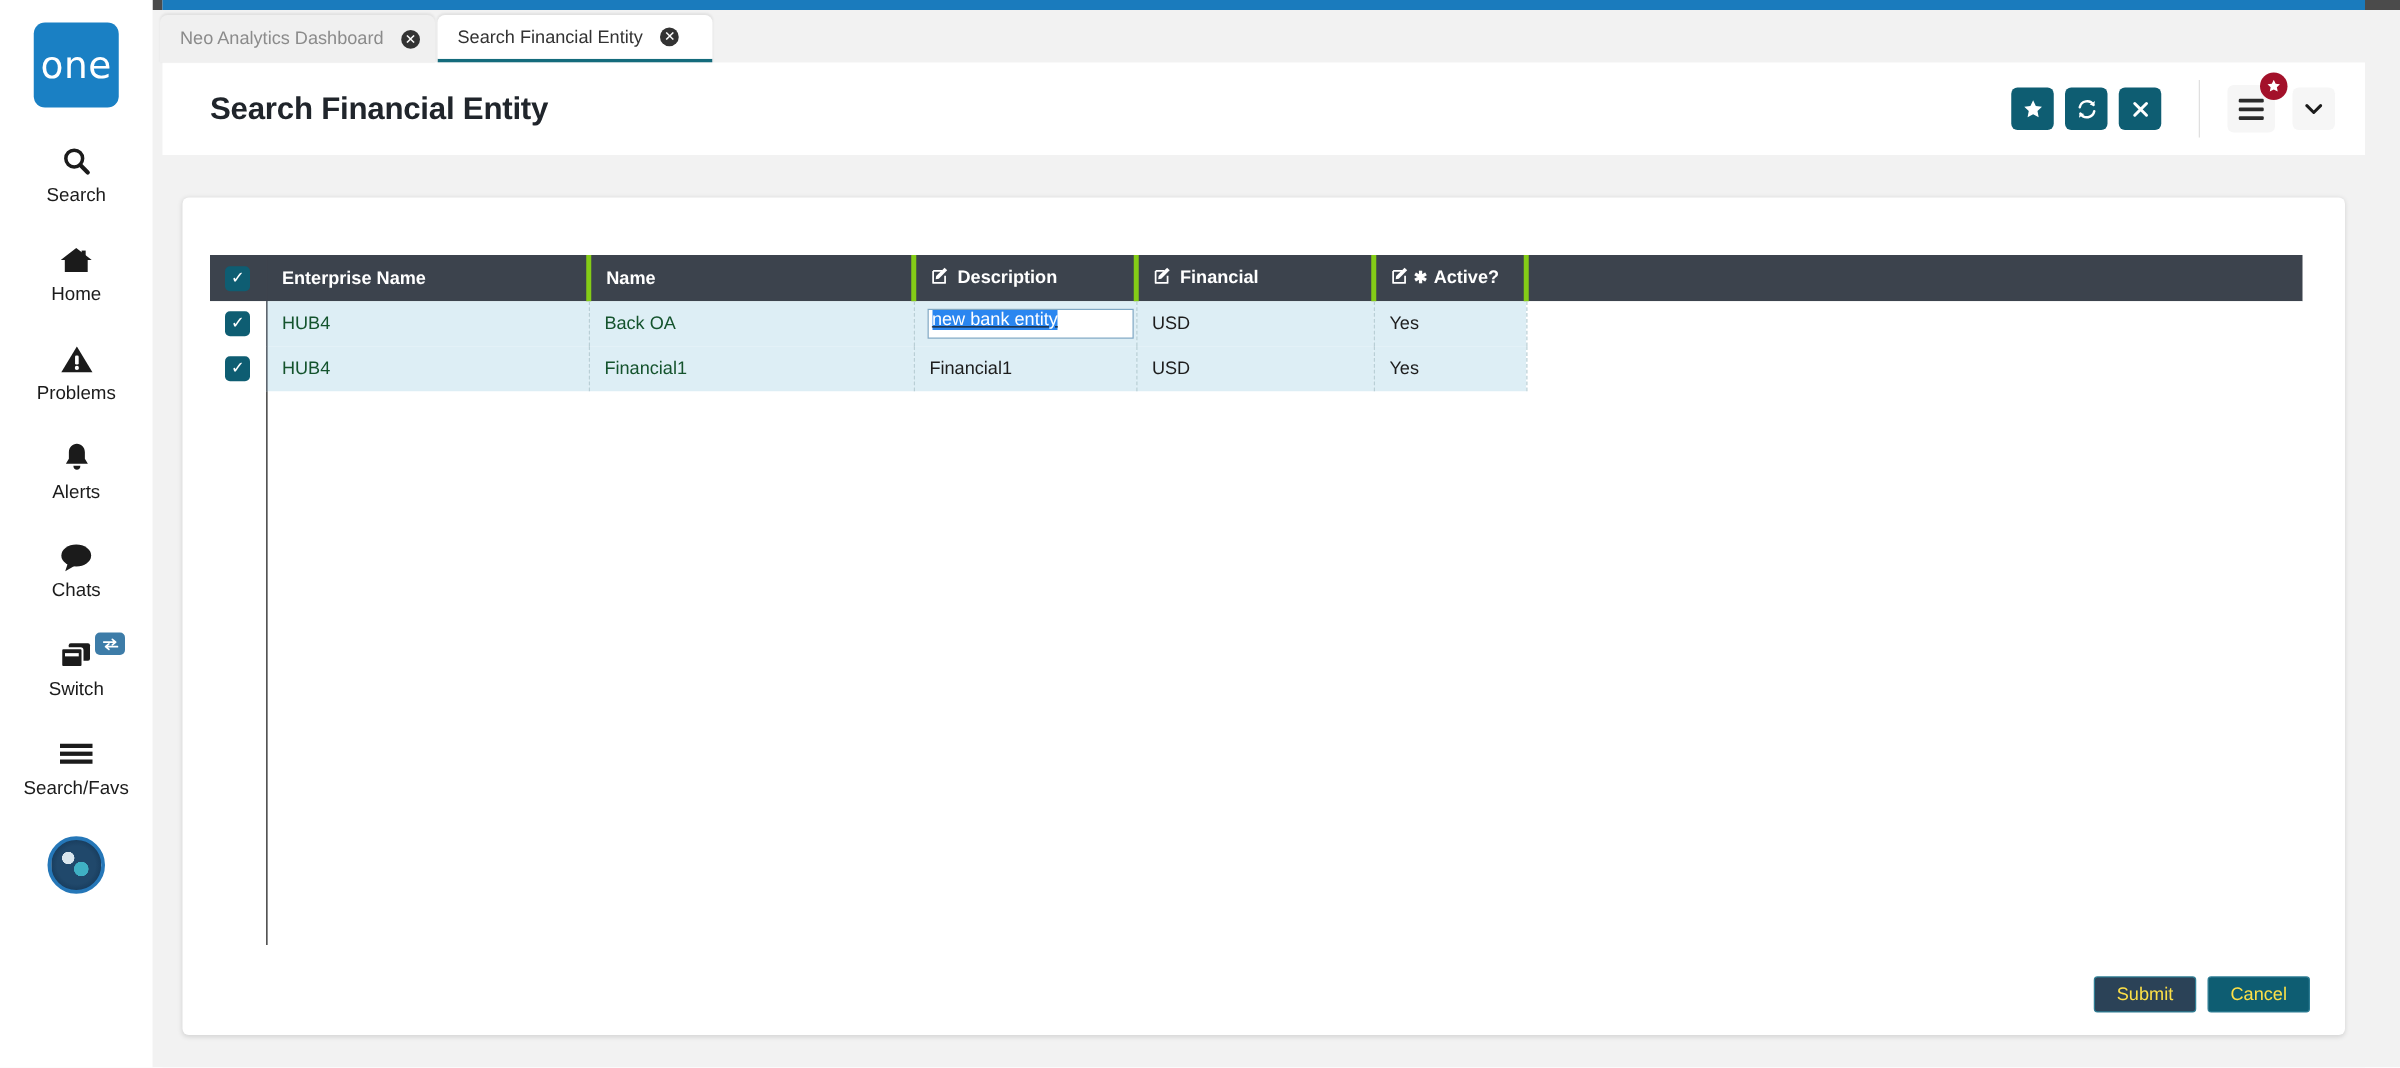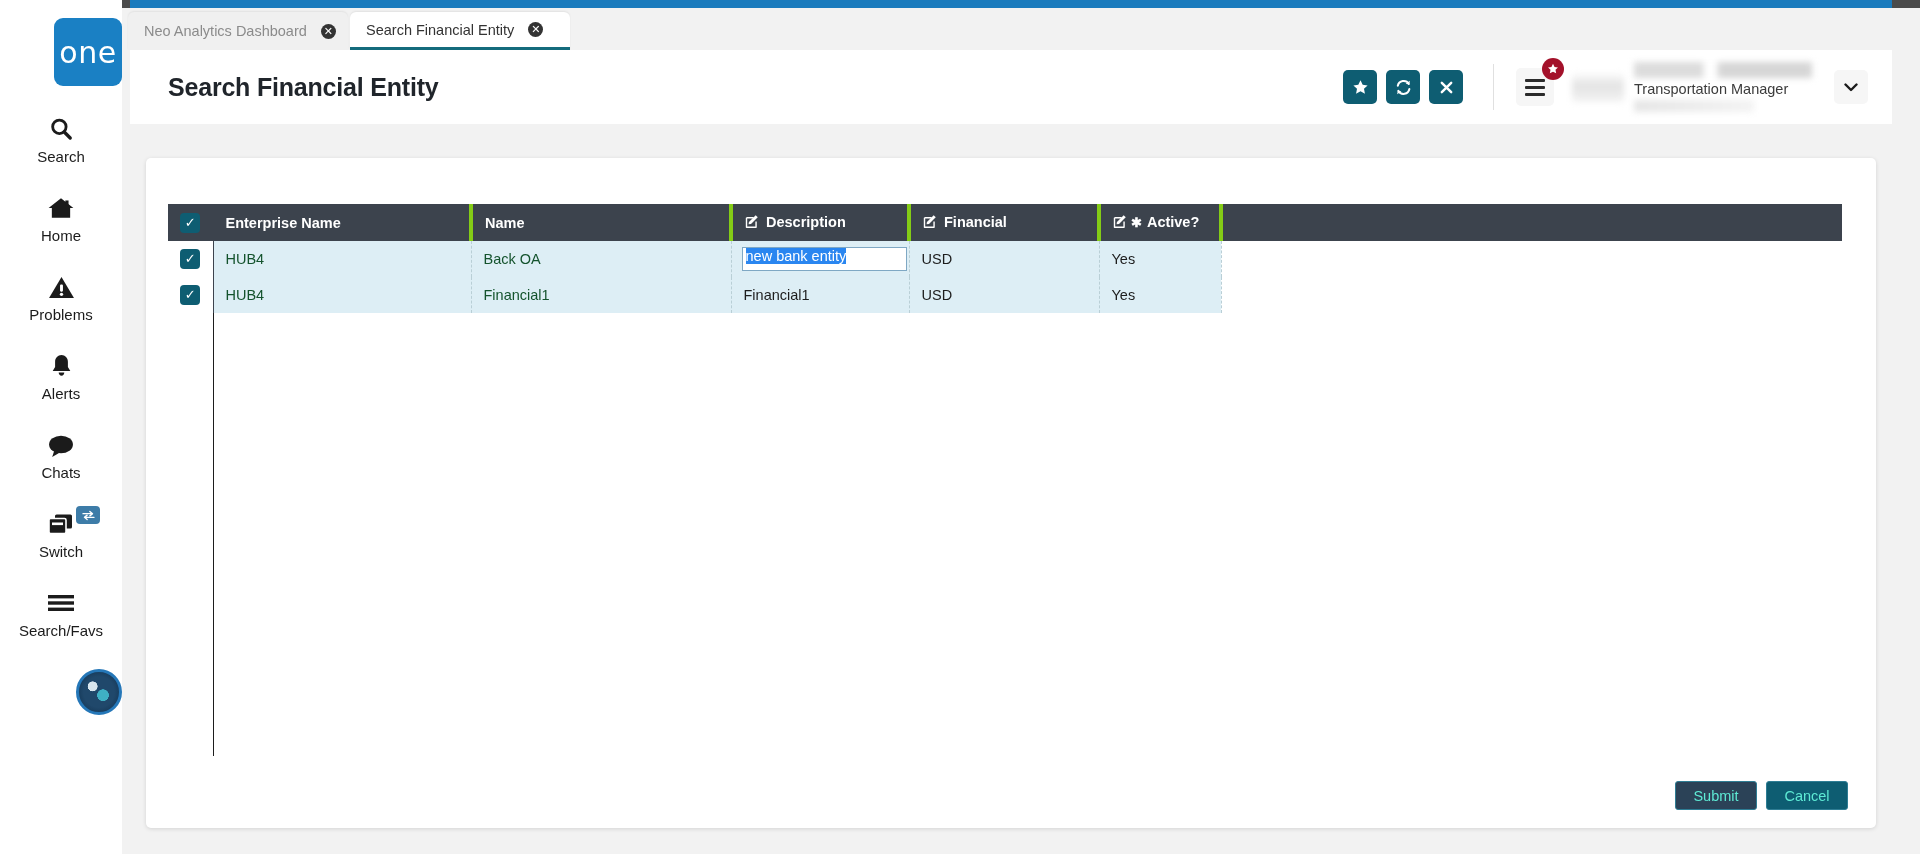--- a/index.html
+++ b/index.html
@@ -20,21 +20,21 @@
   }
 
   
   .sidebar {
     position: absolute;
     left: 0; top: 0;
     width: 122px; height: 854px;
     background: #ffffff;
     display: flex;
     flex-direction: column;
-    align-items: flex-end;
+    align-items: center;
     z-index: 30;
   }
   .sidebar-logo {
     width: 68px; height: 68px;
     margin-top: 18px;
     background: #1a80c4;
     border-radius: 9px;
     display: flex; align-items: center; justify-content: center;
   }
   .sidebar-logo span {
@@ -366,39 +366,39 @@
     height: 24px;
     margin-left: -2px;
     border: 1px solid #7fa8c4;
     background: #ffffff;
     font-size: 14.5px;
     font-family: "Liberation Sans", sans-serif;
     color: #1d1d1d;
     padding: 0 3px;
     outline: none;
   }
-  .cell-input-wrap { padding-right: 8px; }
+  .cell-input-wrap { padding-right: 8px; text-decoration: underline; }
   .sel-text {
     background: #2a86f0;
     color: #ffffff;
   }
 
   
   .panel-footer {
     position: absolute;
     right: 28px; bottom: 18px;
     display: flex;
     gap: 9px;
   }
   .btn-submit, .btn-cancel {
     min-width: 82px;
     height: 29px;
     border: 1px solid #2e7d94;
     border-radius: 3px;
-    color: #5eead4;
+    color: #fde047;
     font-size: 14.5px;
     font-family: "Liberation Sans", sans-serif;
     cursor: pointer;
     padding: 0 16px;
   }
   .btn-submit { background: #2b4257; }
   .btn-cancel { background: #0e5d72; }
 </style>
 </head>
 <body>
@@ -538,28 +538,20 @@
         <i></i>
         <i></i>
         <i></i>
         <span class="fav-badge">
           <svg width="12" height="12" viewBox="0 0 14 14">
               <path d="M7 1 L8.8 4.7 L12.8 5.2 L9.9 8 L10.7 12 L7 10.1 L3.3 12 L4.1 8 L1.2 5.2 L5.2 4.7 Z" fill="#ffffff"></path>
             </svg>
         </span>
       </button>
 
-      <div class="user-block">
-        <div class="user-blur-small"></div>
-        <div class="user-text">
-          <div class="user-name-blur"></div>
-          <div class="user-role">Transportation Manager</div>
-          <div class="user-sub-blur"></div>
-        </div>
-      </div>
 
       <button class="caret-btn">
         <svg width="14" height="10" viewBox="0 0 14 10">
             <path d="M1.5 2.5 L7 8 L12.5 2.5" fill="none" stroke="#1b1b1b" stroke-width="2.4" stroke-linecap="round" stroke-linejoin="round"></path>
           </svg>
       </button>
     </div>
   </div>
 
   <div class="content-panel">

